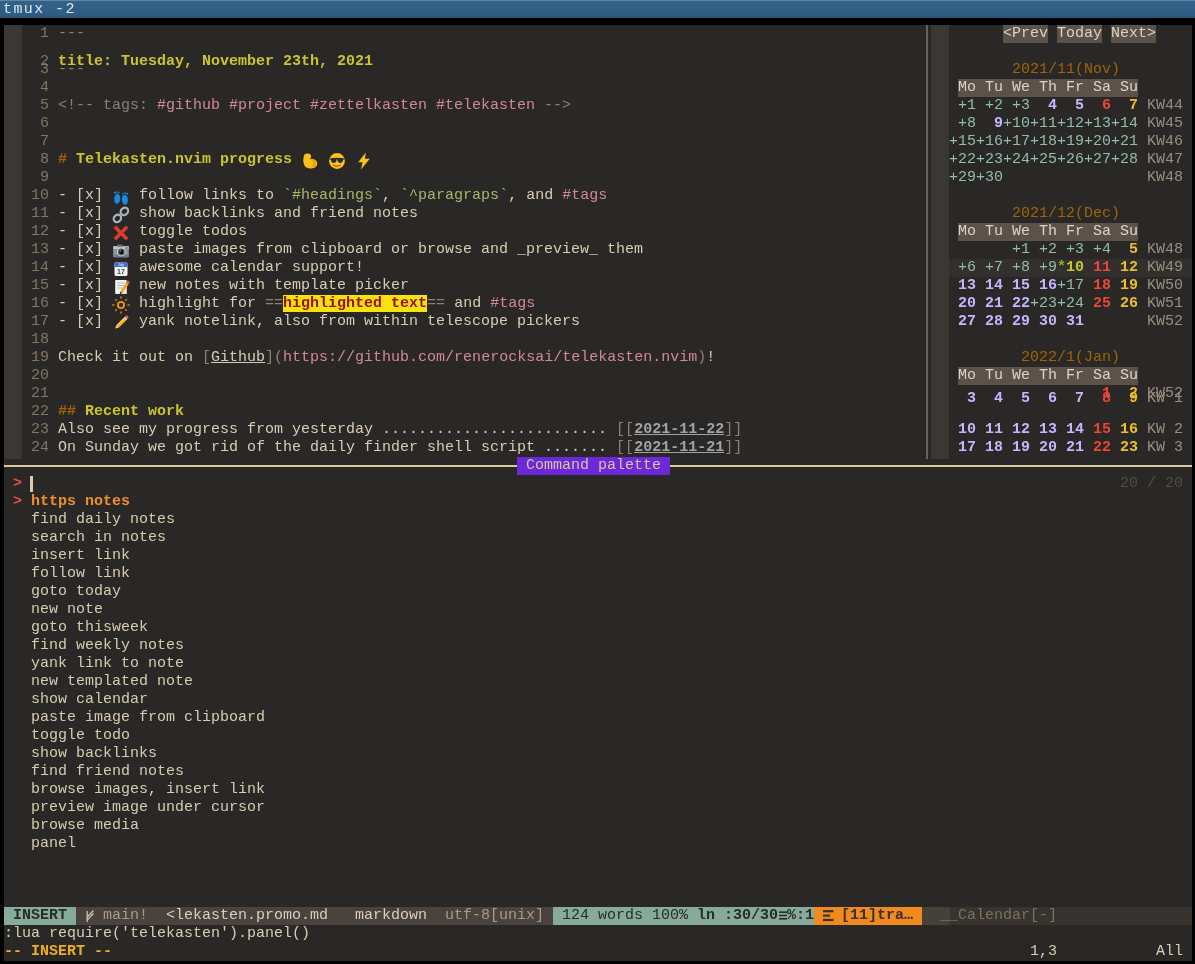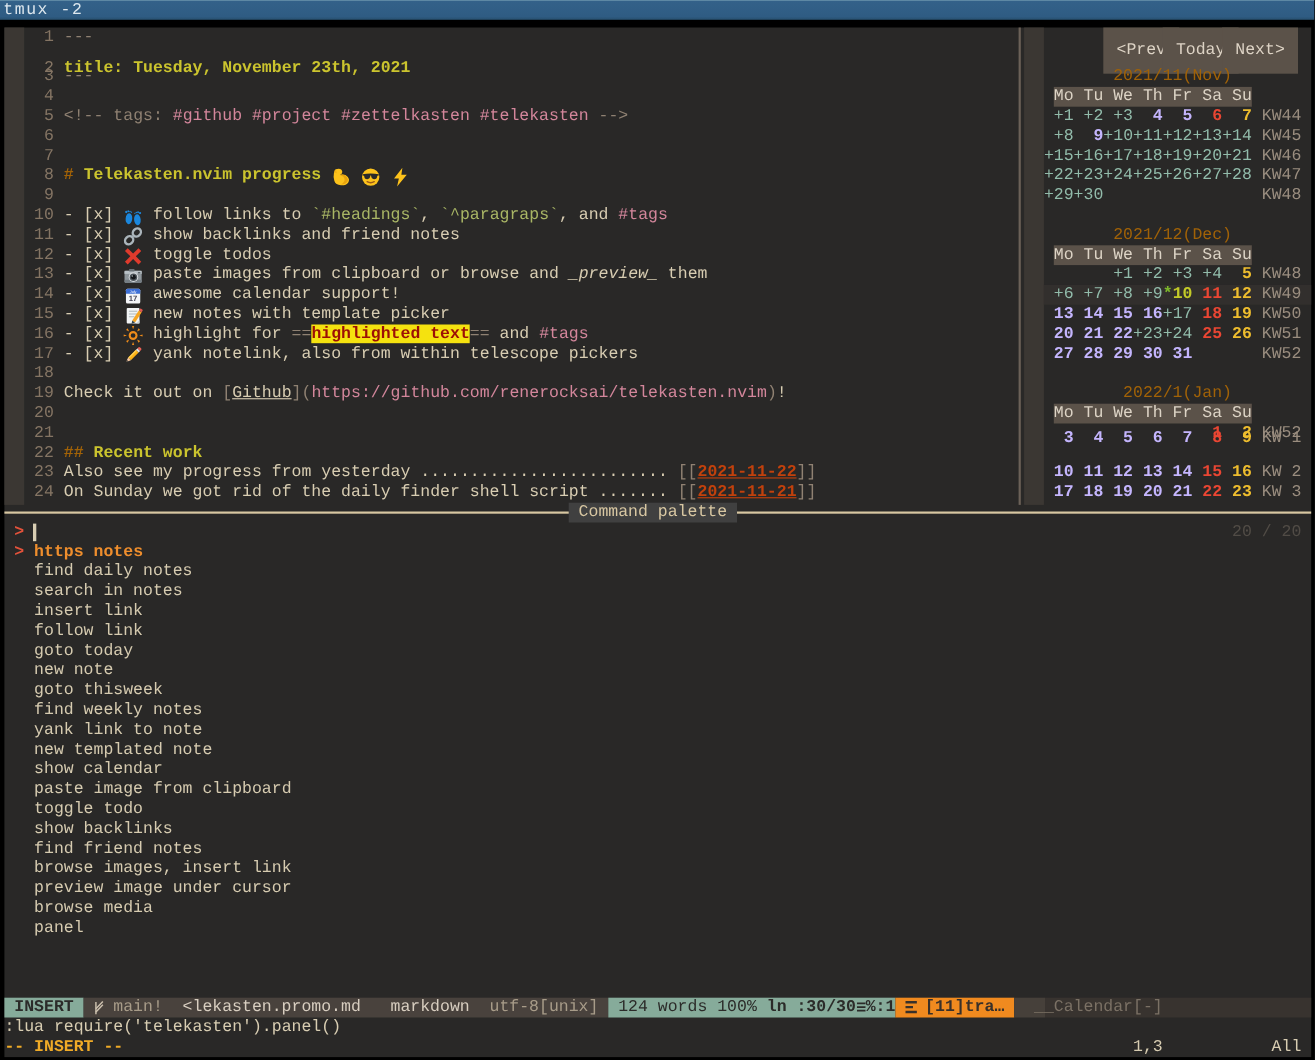--- a/index.html
+++ b/index.html
@@ -1,28 +1,28 @@
 <!DOCTYPE html>
 <html><head><meta charset="utf-8"><title>t</title><style>html,body{margin:0;padding:0;background:#000;width:1195px;height:964px;overflow:hidden;position:relative}
 #bar{position:absolute;left:0;top:0;width:1195px;height:18px;background:linear-gradient(#5d88a4 0px,#5d88a4 1px,#336189 1px,#2f5c83 15px,#27506e 18px)}
 #bar span{position:absolute;left:3px;top:1px;font:15px "Liberation Mono",monospace;letter-spacing:1.4px;color:#dde7ee}
 #term{position:absolute;left:4px;top:25px;width:1188px;height:936px;background:#292827}
 .r{position:absolute;height:18px;line-height:18px;white-space:pre;font-family:"Liberation Mono",monospace;font-size:15px;letter-spacing:0}
-.b{font-weight:bold}.i{font-style:italic}.u{text-decoration:underline}
+.b{font-weight:bold}.i{}.u{text-decoration:underline}
 .fg{color:#d8cdb2}.gy{color:#8f8172}.nm{color:#857564}.ye{color:#cbc42e}.or{color:#a16207}
-.pk{color:#d3869b}.cg{color:#a9b665}.dg{color:#c2410c}.tl{color:#92bcab}.cw{color:#c4b5fd}
+.pk{color:#d3869b}.cg{color:#a9b665}.dg{color:#a3a3a3}.tl{color:#92bcab}.cw{color:#c4b5fd}
 .cr{color:#ea4633}.cy{color:#eebd2e}.kw{color:#9a8d7f}.hf{color:#ddd4c6}
 .st{color:#7db82a}.td{color:#c3ca28}.cp{color:#d8c7a2}.pr{color:#e2523b}.so{color:#ef8e2d}
 .it{color:#d6cbb0}.ct{color:#514c46}
 .sd{color:#2b2b29}.dim{color:#a89c89}.brt{color:#d8cec0}.ob{color:#38302a}.nc{color:#7b7165}.ins{color:#f0ab27}
 .hl{background:#f5e20f;color:#9c0f06}
 .gut{position:absolute;top:25px;width:18px;height:434px;background:#3b3733}
 .hb{position:absolute;width:180px;height:18px;background:#5b5249}
 .wk{position:absolute;width:243px;height:18px;background:#322f2d}
-.btn{background:#5b5249;color:#ddd3c5;padding:12px}
+.btn{background:#5b5249;color:#ddd3c5;padding:0}
 .blk{position:absolute;height:18px}
 .cpline{position:absolute;width:1188px;height:2px;background:#d8c7a2}
 .cur{position:absolute;width:3px;height:16px;background:#d8cdb2}
 .ic{position:absolute}
 .vsep{position:absolute;left:925.5px;top:25px;width:2px;height:434px;background:#6b6158}
 </style></head><body>
 <div id="term"></div>
 <div class="gut" style="left:4px"></div>
 <div class="gut" style="left:931px"></div>
 <div class="vsep"></div>
@@ -71,21 +71,21 @@
 <div class="r" style="left:949px;top:295px"><span class="cw b"> 20 21 22</span><span class="tl">+23+24</span><span class="cr b"> 25</span><span class="cy b"> 26</span><span class="kw"> KW51</span></div>
 <div class="r" style="left:949px;top:313px"><span class="cw b"> 27 28 29 30 31</span><span class="fg">      </span><span class="kw"> KW52</span></div>
 <div class="r" style="left:1021px;top:349px"><span class="or">2022/1(Jan)</span></div>
 <div class="hb" style="left:958px;top:367px"></div>
 <div class="r" style="left:958px;top:367px"><span class="hf">Mo Tu We Th Fr Sa Su</span></div>
 <div class="r" style="left:949px;top:385px"><span class="fg">               </span><span class="cr b">  1</span><span class="cy b">  2</span><span class="kw"> KW52</span></div>
 <div class="r" style="left:949px;top:390px"><span class="cw b">  3  4  5  6  7</span><span class="cr b">  8</span><span class="cy b">  9</span><span class="kw"> KW 1</span></div>
 <div class="r" style="left:949px;top:421px"><span class="cw b"> 10 11 12 13 14</span><span class="cr b"> 15</span><span class="cy b"> 16</span><span class="kw"> KW 2</span></div>
 <div class="r" style="left:949px;top:439px"><span class="cw b"> 17 18 19 20 21</span><span class="cr b"> 22</span><span class="cy b"> 23</span><span class="kw"> KW 3</span></div>
 <div class="cpline" style="left:4px;top:465px"></div>
-<div class="r cp" style="left:517px;top:457px;background:#404040;padding:0"> Command palette </div>
+<div class="r cp" style="left:517px;top:457px;background:#6d28d9;padding:0"> Command palette </div>
 <div class="r" style="left:13px;top:475px"><span class="pr b">&gt;</span></div>
 <div class="cur" style="left:30px;top:476px"></div>
 <div class="r" style="left:1120px;top:475px"><span class="ct">20 / 20</span></div>
 <div class="r" style="left:13px;top:493px"><span class="pr b">&gt;</span><span class="so b"> https notes</span></div>
 <div class="r" style="left:31px;top:511px"><span class="it">find daily notes</span></div>
 <div class="r" style="left:31px;top:529px"><span class="it">search in notes</span></div>
 <div class="r" style="left:31px;top:547px"><span class="it">insert link</span></div>
 <div class="r" style="left:31px;top:565px"><span class="it">follow link</span></div>
 <div class="r" style="left:31px;top:583px"><span class="it">goto today</span></div>
 <div class="r" style="left:31px;top:601px"><span class="it">new note</span></div>

